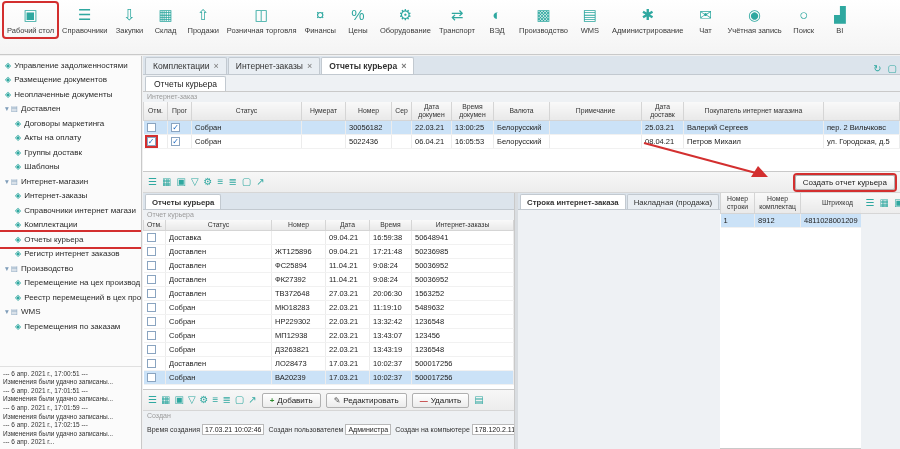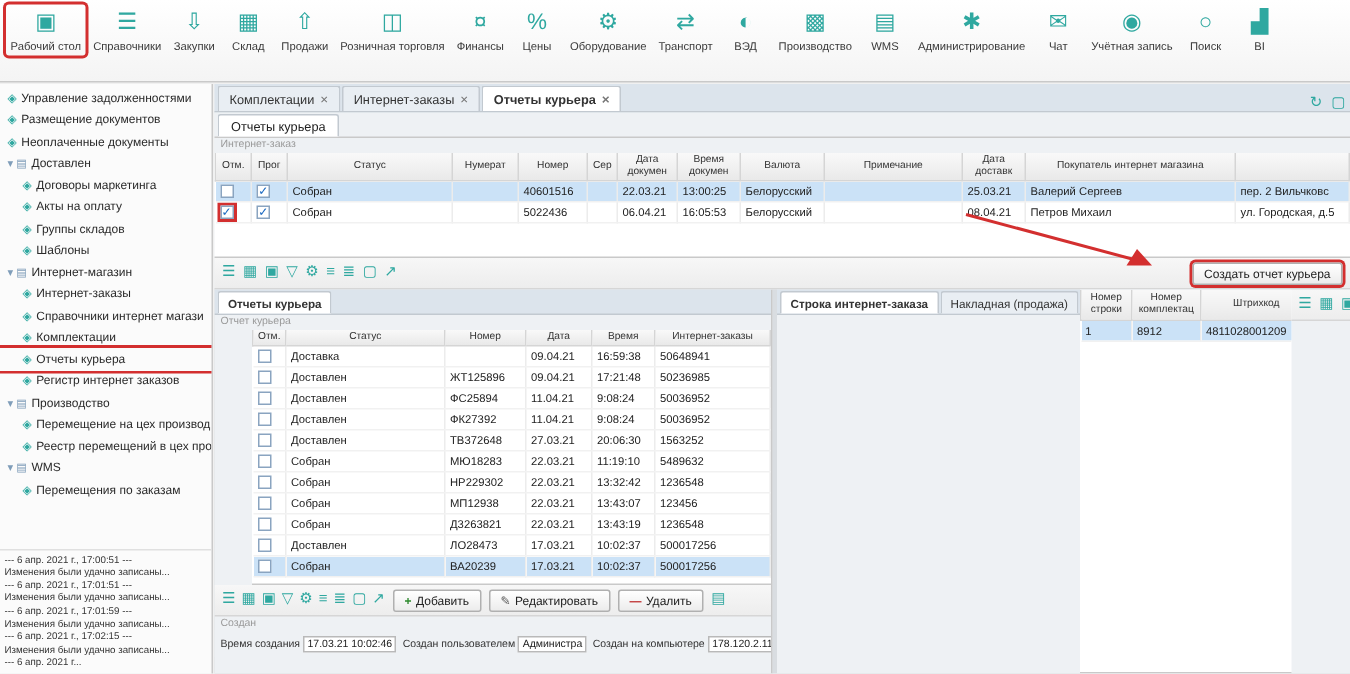--- a/index.html
+++ b/index.html
@@ -61,21 +61,21 @@
     padding:1px 7px;height:15px;color:#222;white-space:nowrap;}
   .btn .bi-plus{color:#2e8b2e;font-weight:bold;}
   .btn .bi-pencil{color:#555;}
   .btn .bi-minus{color:#b22;font-weight:bold;}
   
   #bottom{flex:1;display:flex;gap:3px;background:#d9dde1;overflow:hidden;}
   #panel-left{width:372px;background:#eef1f4;display:flex;flex-direction:column;border-right:1px solid #c9c9c9;}
   #panel-right{flex:1;background:#eef1f4;display:flex;flex-direction:row;}
   .tabbar.small{height:17px;}
   .tabbar.small .tab{font-size:7.8px;height:15px;padding:1px 6px;}
-  #reports-grid-wrap{height:170px;background:#fff;border-bottom:1px solid #c9c9c9;overflow:hidden;margin-left:25px;}
+  #reports-grid-wrap{height:170px;background:#fff;border-bottom:1px solid #c9c9c9;overflow:hidden;}
   #spec-grid-wrap{flex:1;background:#fff;border-bottom:1px solid #c9c9c9;overflow:hidden;}
   .t-spec th{height:20px;}
   
   .created-label{font-size:7px;color:#9a9a9a;padding:1px 4px;height:9px;}
   .fields{display:flex;align-items:center;gap:4px;padding:1px 4px;height:18px;background:#eef1f4;overflow:hidden;}
   .fld{display:flex;align-items:center;gap:2px;white-space:nowrap;}
   .fld .lab{font-size:7px;color:#333;}
   .fld .val{border:1px solid #b9b9b9;background:#fff;font-size:7px;padding:1px 2px;}
   
   #footer{display:flex;align-items:center;justify-content:flex-end;gap:5px;height:21px;
@@ -199,21 +199,21 @@
       <div class="sb-item lvl1">
         <span class="sb-icon leaf">◈</span>
         <span class="sb-label">Договоры маркетинга</span>
       </div>
       <div class="sb-item lvl1">
         <span class="sb-icon leaf">◈</span>
         <span class="sb-label">Акты на оплату</span>
       </div>
       <div class="sb-item lvl1">
         <span class="sb-icon leaf">◈</span>
-        <span class="sb-label">Группы складов</span>
+        <span class="sb-label">Группы доставк</span>
       </div>
       <div class="sb-item lvl1">
         <span class="sb-icon leaf">◈</span>
         <span class="sb-label">Шаблоны</span>
       </div>
       <div class="sb-item lvl0">
         <span class="sb-icon folder">▾ ▤</span>
         <span class="sb-label">Интернет-магазин</span>
       </div>
       <div class="sb-item lvl1">
@@ -315,21 +315,21 @@
             <th>Покупатель интернет магазина</th>
             <th></th>
           </tr>
         </thead>
         <tbody>
           <tr class="sel">
             <td><span class="cb"></span></td>
             <td><span class="cb on">✓</span></td>
             <td>Собран</td>
             <td></td>
-            <td>40601516</td>
+            <td>30056182</td>
             <td></td>
             <td>22.03.21</td>
             <td>13:00:25</td>
             <td>Белорусский</td>
             <td></td>
             <td>25.03.21</td>
             <td>Валерий Сергеев</td>
             <td>пер. 2 Вильчковс</td>
           </tr>
           <tr>

